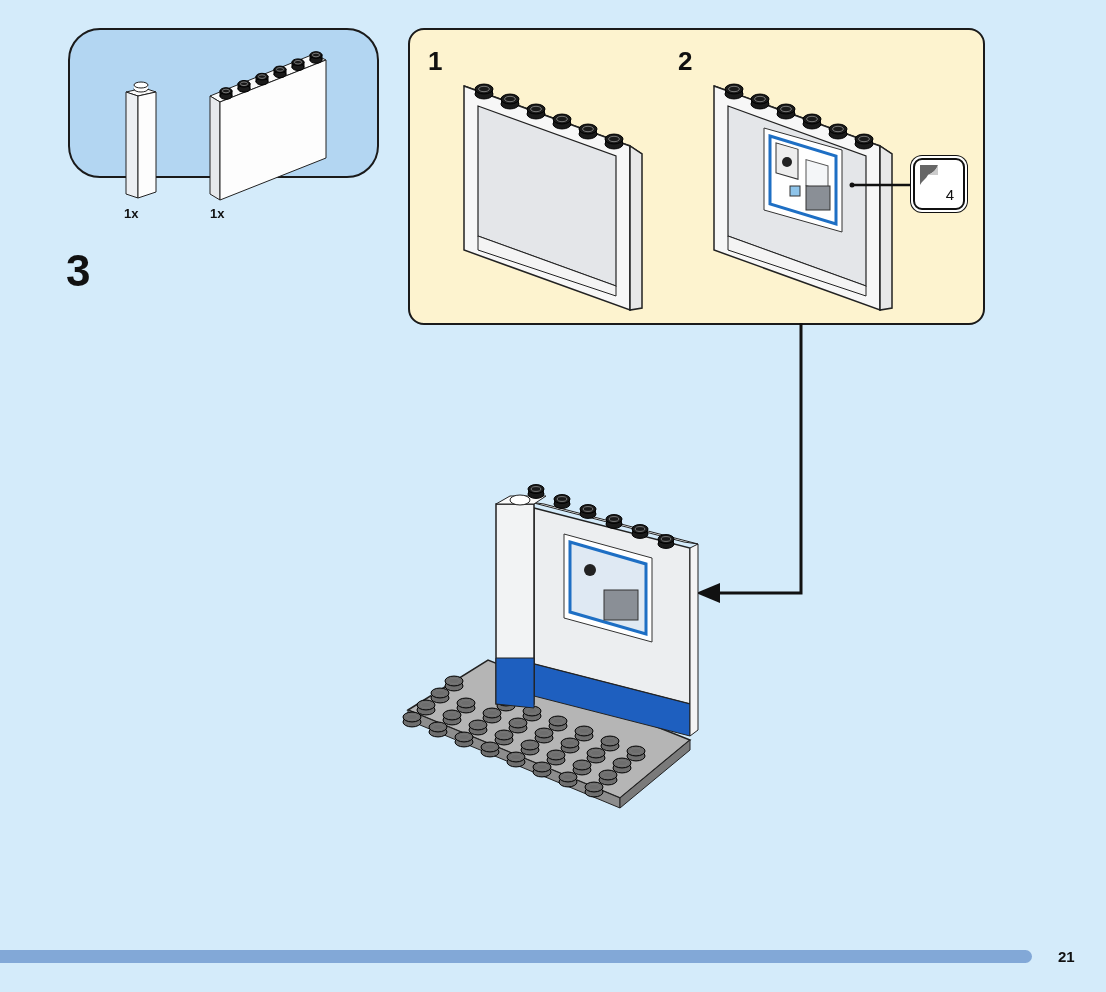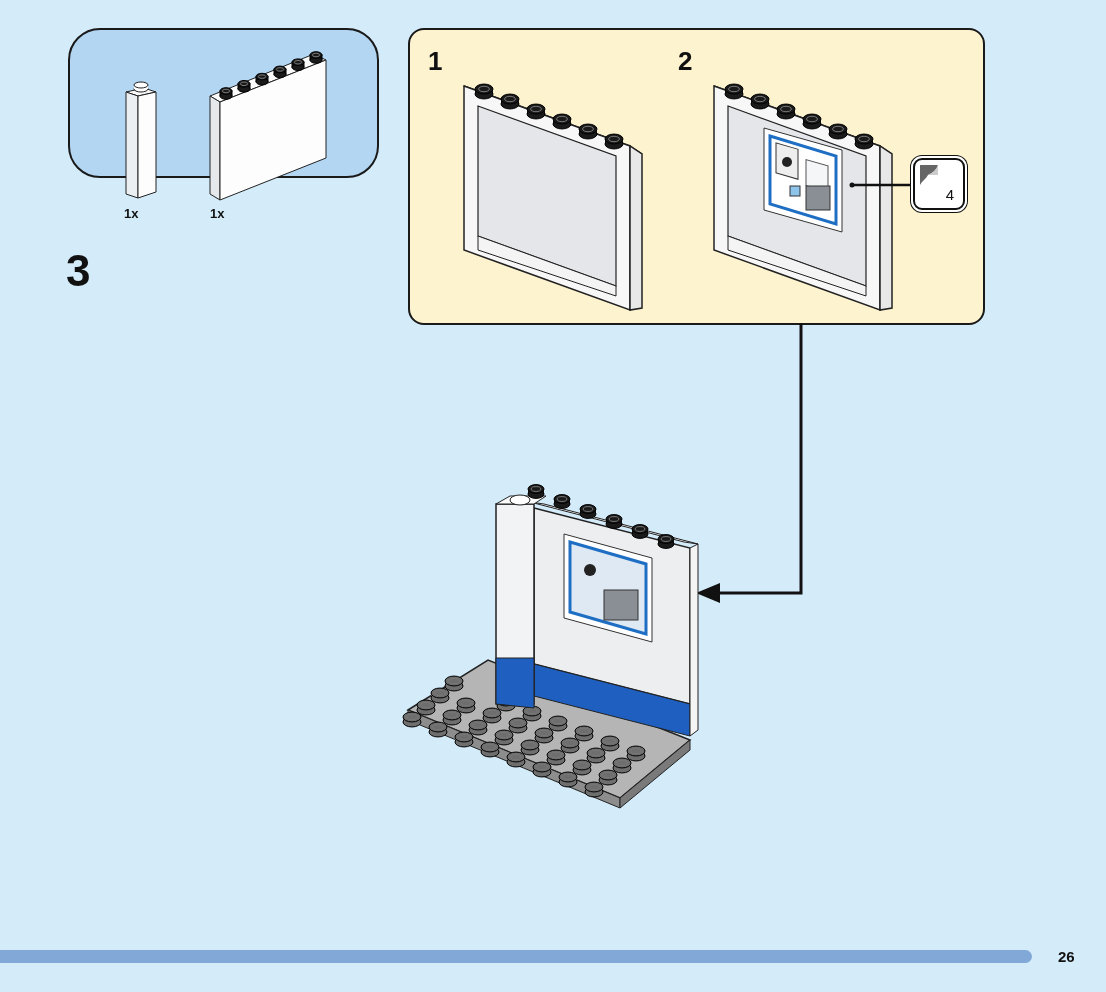--- a/index.html
+++ b/index.html
@@ -334,13 +334,13 @@
       <ellipse cx="232" cy="51" rx="8" ry="4.4" fill="#1a1a1a" stroke="#000"></ellipse>
       <ellipse cx="232" cy="51" rx="4.8" ry="2.4" fill="none" stroke="#777"></ellipse>
       <rect x="250" y="61" width="16" height="5" fill="#1a1a1a"></rect>
       <ellipse cx="258" cy="66" rx="8" ry="4.4" fill="#1a1a1a" stroke="#000"></ellipse>
       <ellipse cx="258" cy="61" rx="8" ry="4.4" fill="#1a1a1a" stroke="#000"></ellipse>
       <ellipse cx="258" cy="61" rx="4.8" ry="2.4" fill="none" stroke="#777"></ellipse>
     </g>
 </svg>
 
 <div class="bar"></div>
-<span class="page-num">26</span>
+<span class="page-num">21</span>
 
 </body></html>

